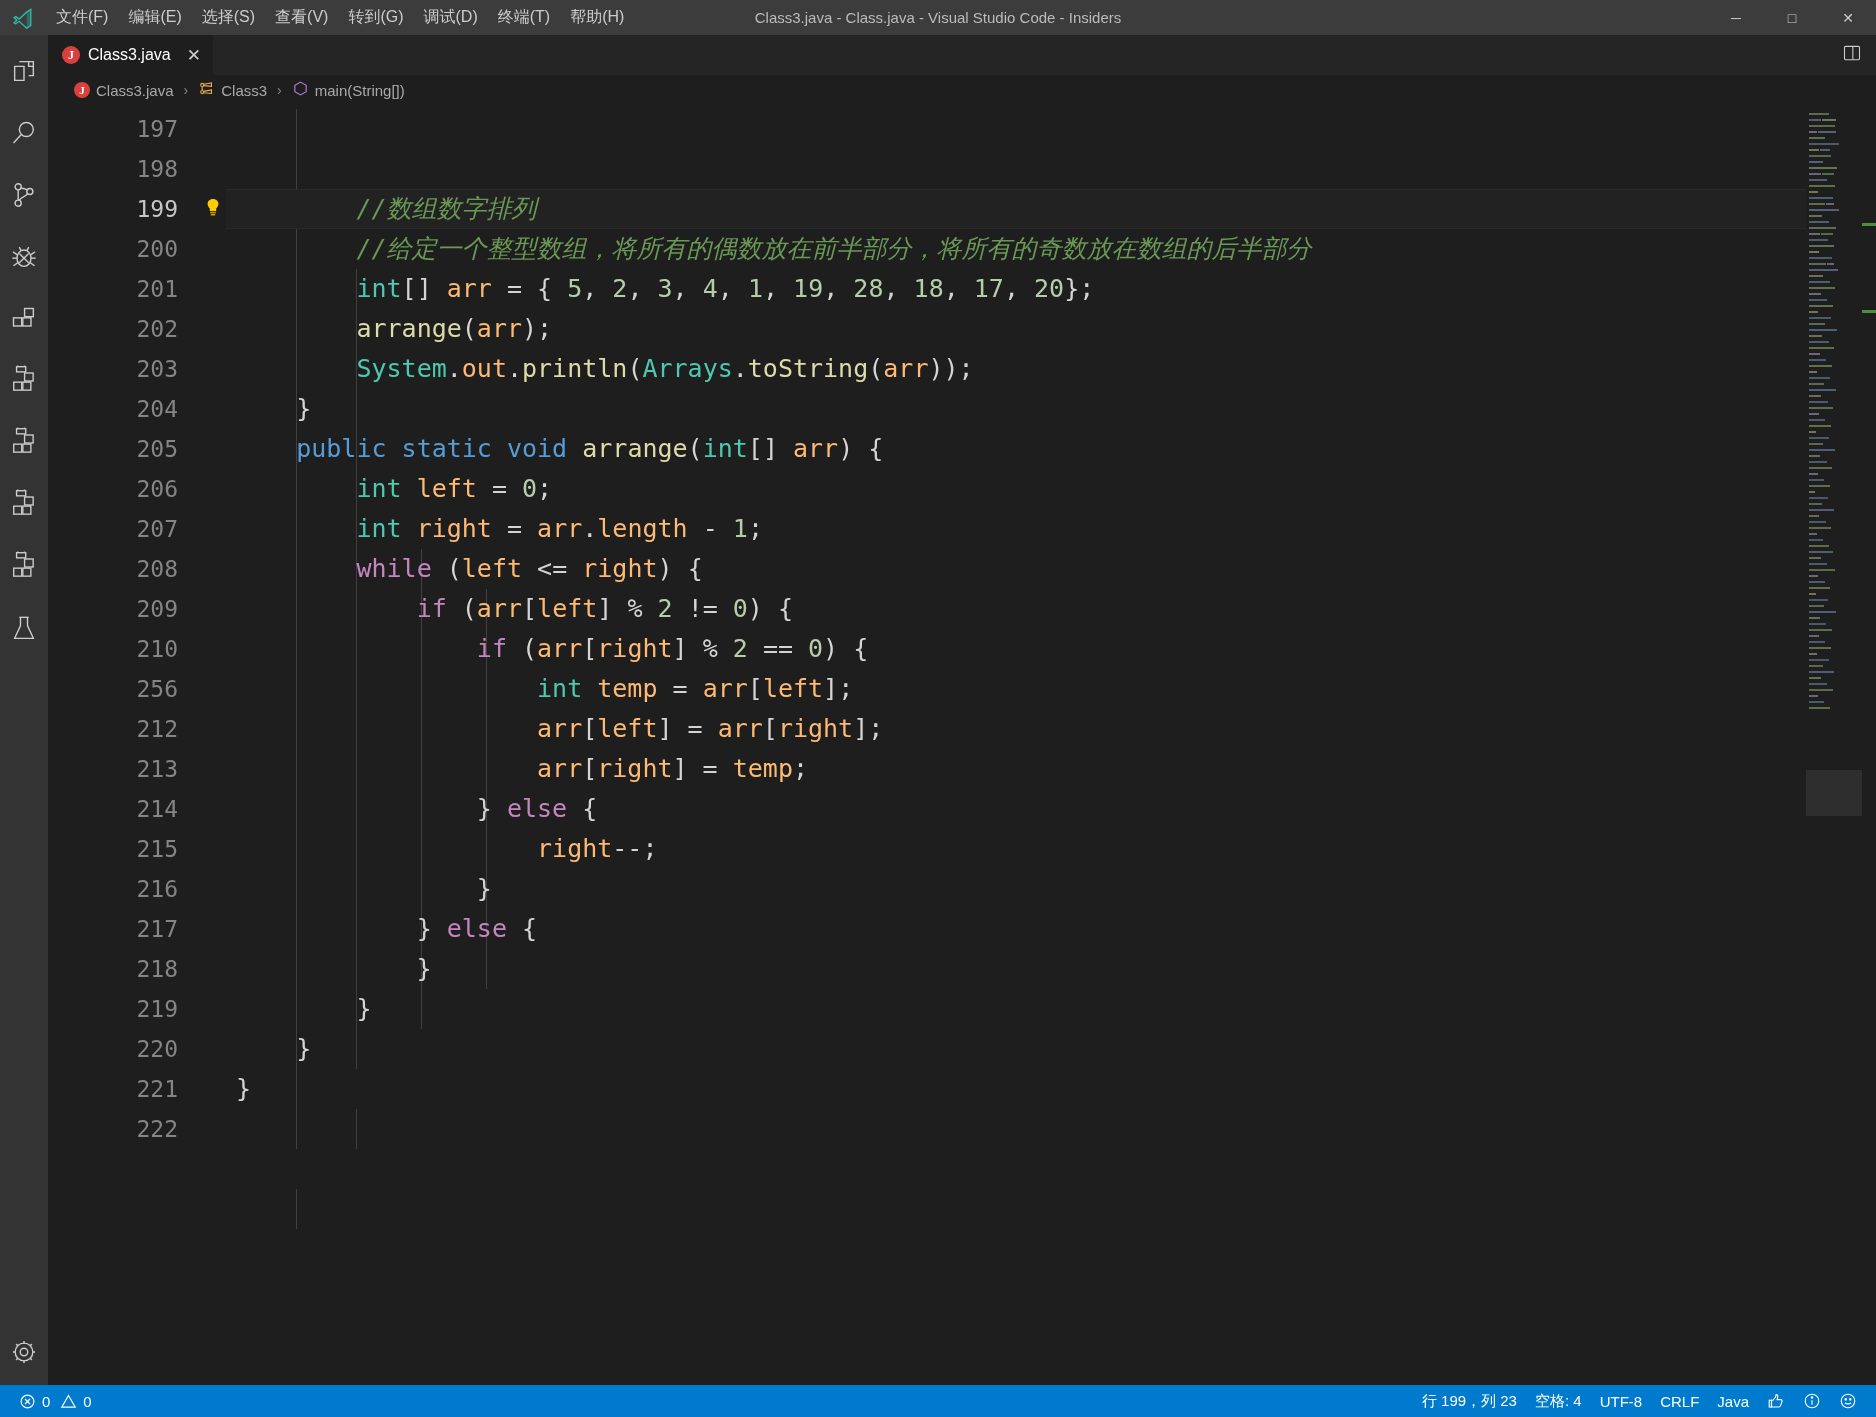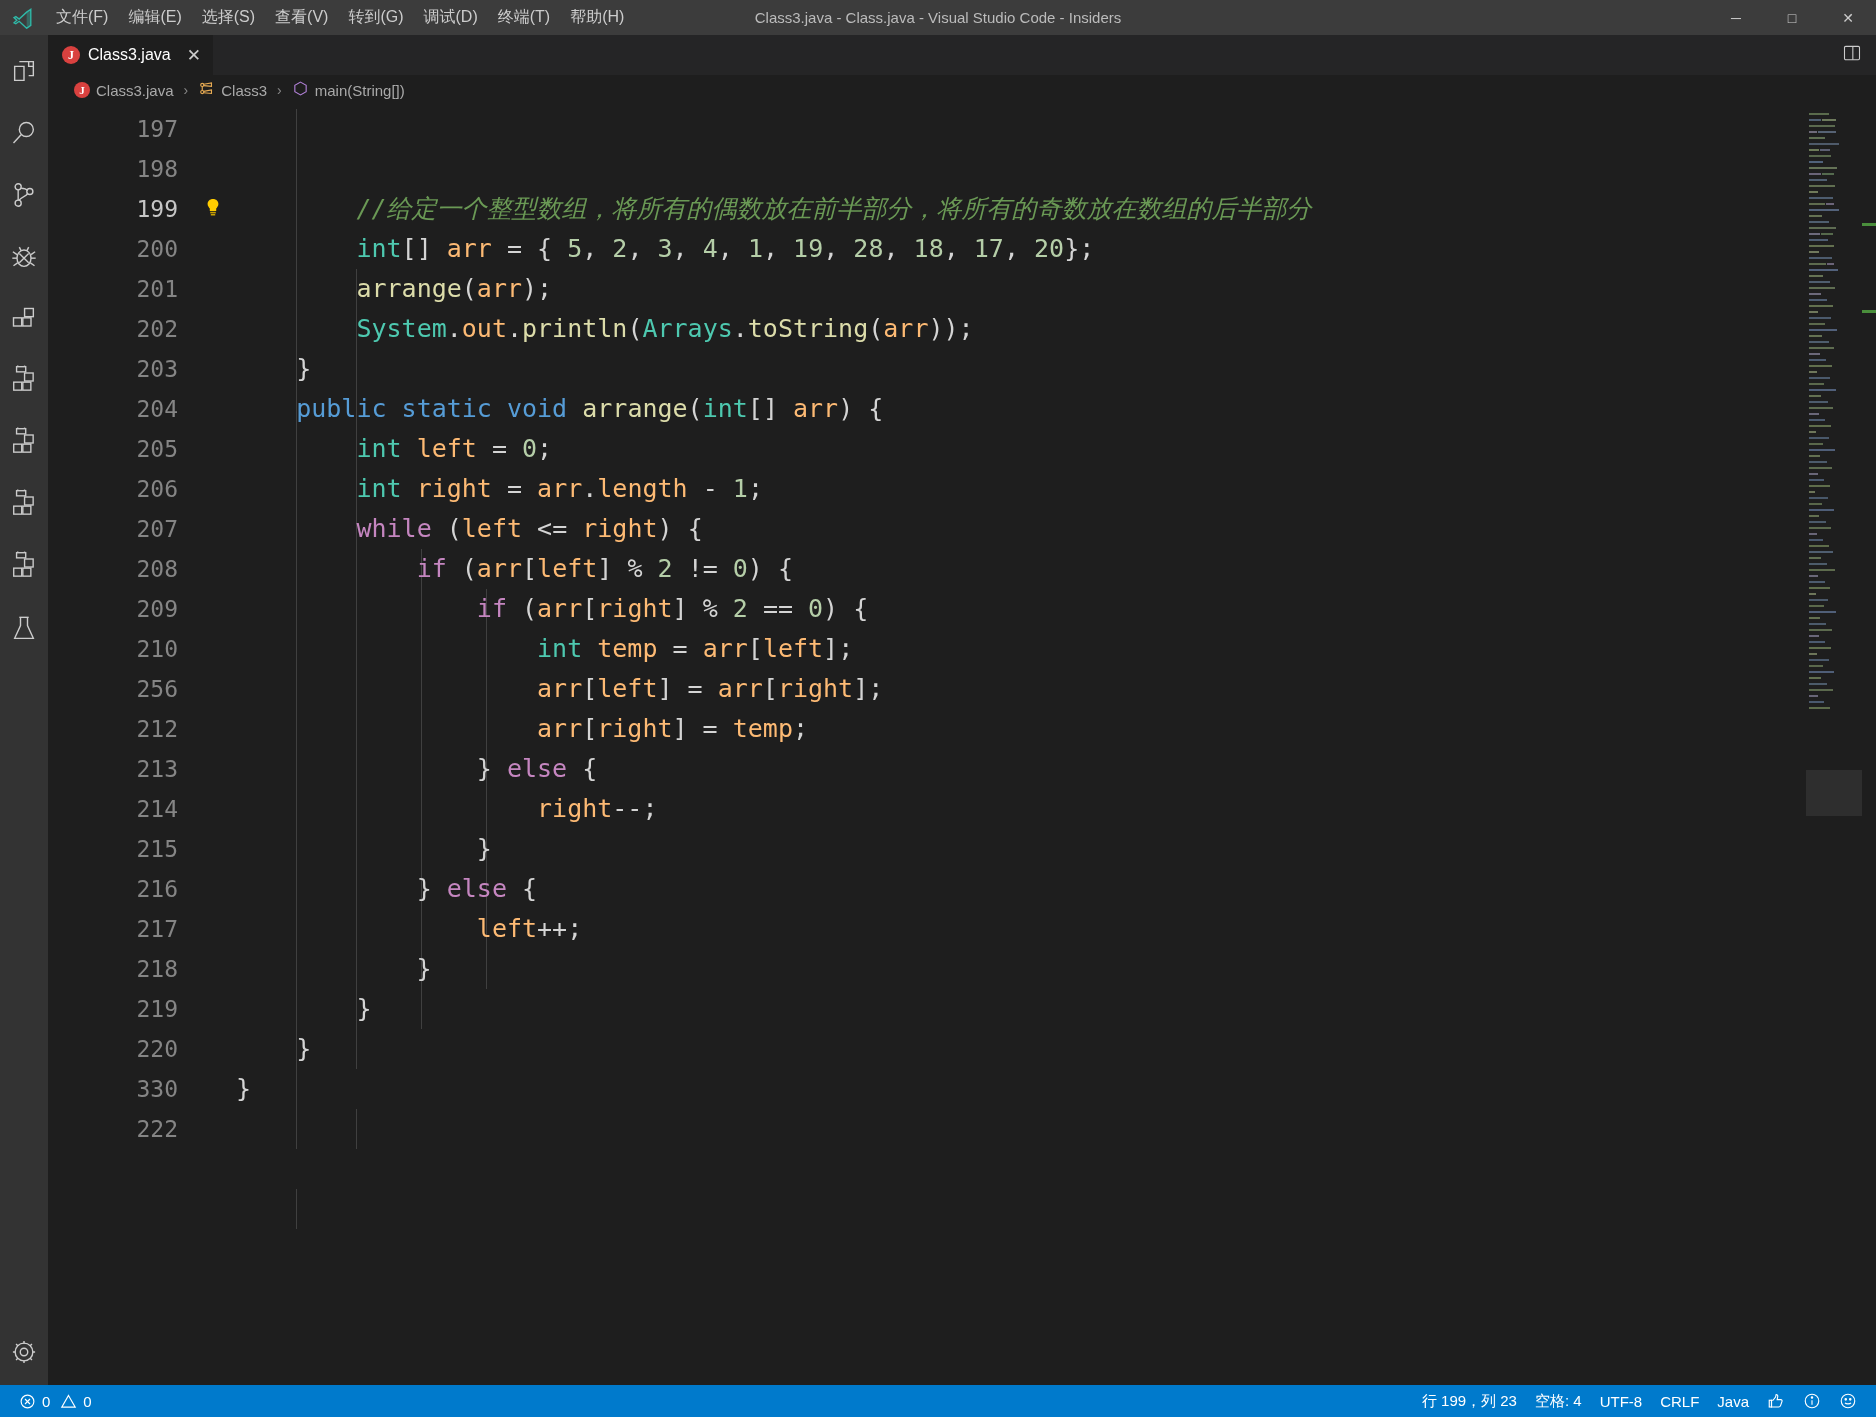--- a/index.html
+++ b/index.html
@@ -425,21 +425,21 @@
           <div class="ln">256</div>
           <div class="ln">212</div>
           <div class="ln">213</div>
           <div class="ln">214</div>
           <div class="ln">215</div>
           <div class="ln">216</div>
           <div class="ln">217</div>
           <div class="ln">218</div>
           <div class="ln">219</div>
           <div class="ln">220</div>
-          <div class="ln">330</div>
+          <div class="ln">221</div>
           <div class="ln">222</div>
         </div>
 
         <div class="glyph">
           <div class="glyph-row"></div>
           <div class="glyph-row"></div>
           <div class="glyph-row">
             <span class="bulb">
               <svg width="16" height="20" viewBox="0 0 16 20">
                 <path d="M8 1 C4.7 1 2.6 3.3 2.6 6 C2.6 8 4 9.4 4.8 10.6 L4.8 13 L11.2 13 L11.2 10.6 C12 9.4 13.4 8 13.4 6 C13.4 3.3 11.3 1 8 1 Z" fill="#ffcc00"></path>
@@ -456,20 +456,21 @@
             <div class="ig" style="left:70px;  top:1080px;height:40px;"></div>
             <div class="ig" style="left:130px; top:160px; height:800px;"></div>
             <div class="ig" style="left:130px; top:1000px;height:40px;"></div>
             <div class="ig" style="left:195px; top:440px; height:480px;"></div>
             <div class="ig" style="left:260px; top:480px; height:400px;"></div>
           </div>
 
           <div class="code-line"><span></span></div>
           <div class="code-line"><span></span></div>
 
+          <div class="code-line active-line"><span class="c-comment">        //数组数字排列</span></div>
           <div class="code-line"><span class="c-comment">        //给定一个整型数组，将所有的偶数放在前半部分，将所有的奇数放在数组的后半部分</span></div>
 
           <div class="code-line"><span>        <span class="c-type">int</span><span class="c-punct">[] </span><span class="c-var">arr</span> <span class="c-punct">= {</span> <span class="c-num">5</span><span class="c-punct">,</span> <span class="c-num">2</span><span class="c-punct">,</span> <span class="c-num">3</span><span class="c-punct">,</span> <span class="c-num">4</span><span class="c-punct">,</span> <span class="c-num">1</span><span class="c-punct">,</span> <span class="c-num">19</span><span class="c-punct">,</span> <span class="c-num">28</span><span class="c-punct">,</span> <span class="c-num">18</span><span class="c-punct">,</span> <span class="c-num">17</span><span class="c-punct">,</span> <span class="c-num">20</span><span class="c-punct">};</span></span></div>
 
           <div class="code-line"><span>        <span class="c-fn">arrange</span><span class="c-punct">(</span><span class="c-var">arr</span><span class="c-punct">);</span></span></div>
 
           <div class="code-line"><span>        <span class="c-class">System</span><span class="c-punct">.</span><span class="c-var">out</span><span class="c-punct">.</span><span class="c-fn">println</span><span class="c-punct">(</span><span class="c-class">Arrays</span><span class="c-punct">.</span><span class="c-fn">toString</span><span class="c-punct">(</span><span class="c-var">arr</span><span class="c-punct">));</span></span></div>
 
           <div class="code-line"><span class="c-punct">    }</span></div>
 
@@ -492,21 +493,20 @@
           <div class="code-line"><span>                    <span class="c-var">arr</span><span class="c-punct">[</span><span class="c-var">right</span><span class="c-punct">] =</span> <span class="c-var">temp</span><span class="c-punct">;</span></span></div>
 
           <div class="code-line"><span>                <span class="c-punct">}</span> <span class="c-control">else</span> <span class="c-punct">{</span></span></div>
 
           <div class="code-line"><span>                    <span class="c-var">right</span><span class="c-punct">--;</span></span></div>
 
           <div class="code-line"><span class="c-punct">                }</span></div>
 
           <div class="code-line"><span>            <span class="c-punct">}</span> <span class="c-control">else</span> <span class="c-punct">{</span></span></div>
 
-          <div class="code-line"><span>                <span class="c-var">left</span><span class="c-punct">++;</span></span></div>
 
           <div class="code-line"><span class="c-punct">            }</span></div>
           <div class="code-line"><span class="c-punct">        }</span></div>
           <div class="code-line"><span class="c-punct">    }</span></div>
           <div class="code-line"><span class="c-punct">}</span></div>
         </div>
 
         <div class="minimap">
           <div class="mm-line">
               <span class="mm-seg" style="width:20px;background:#5a6b4c;"></span>

